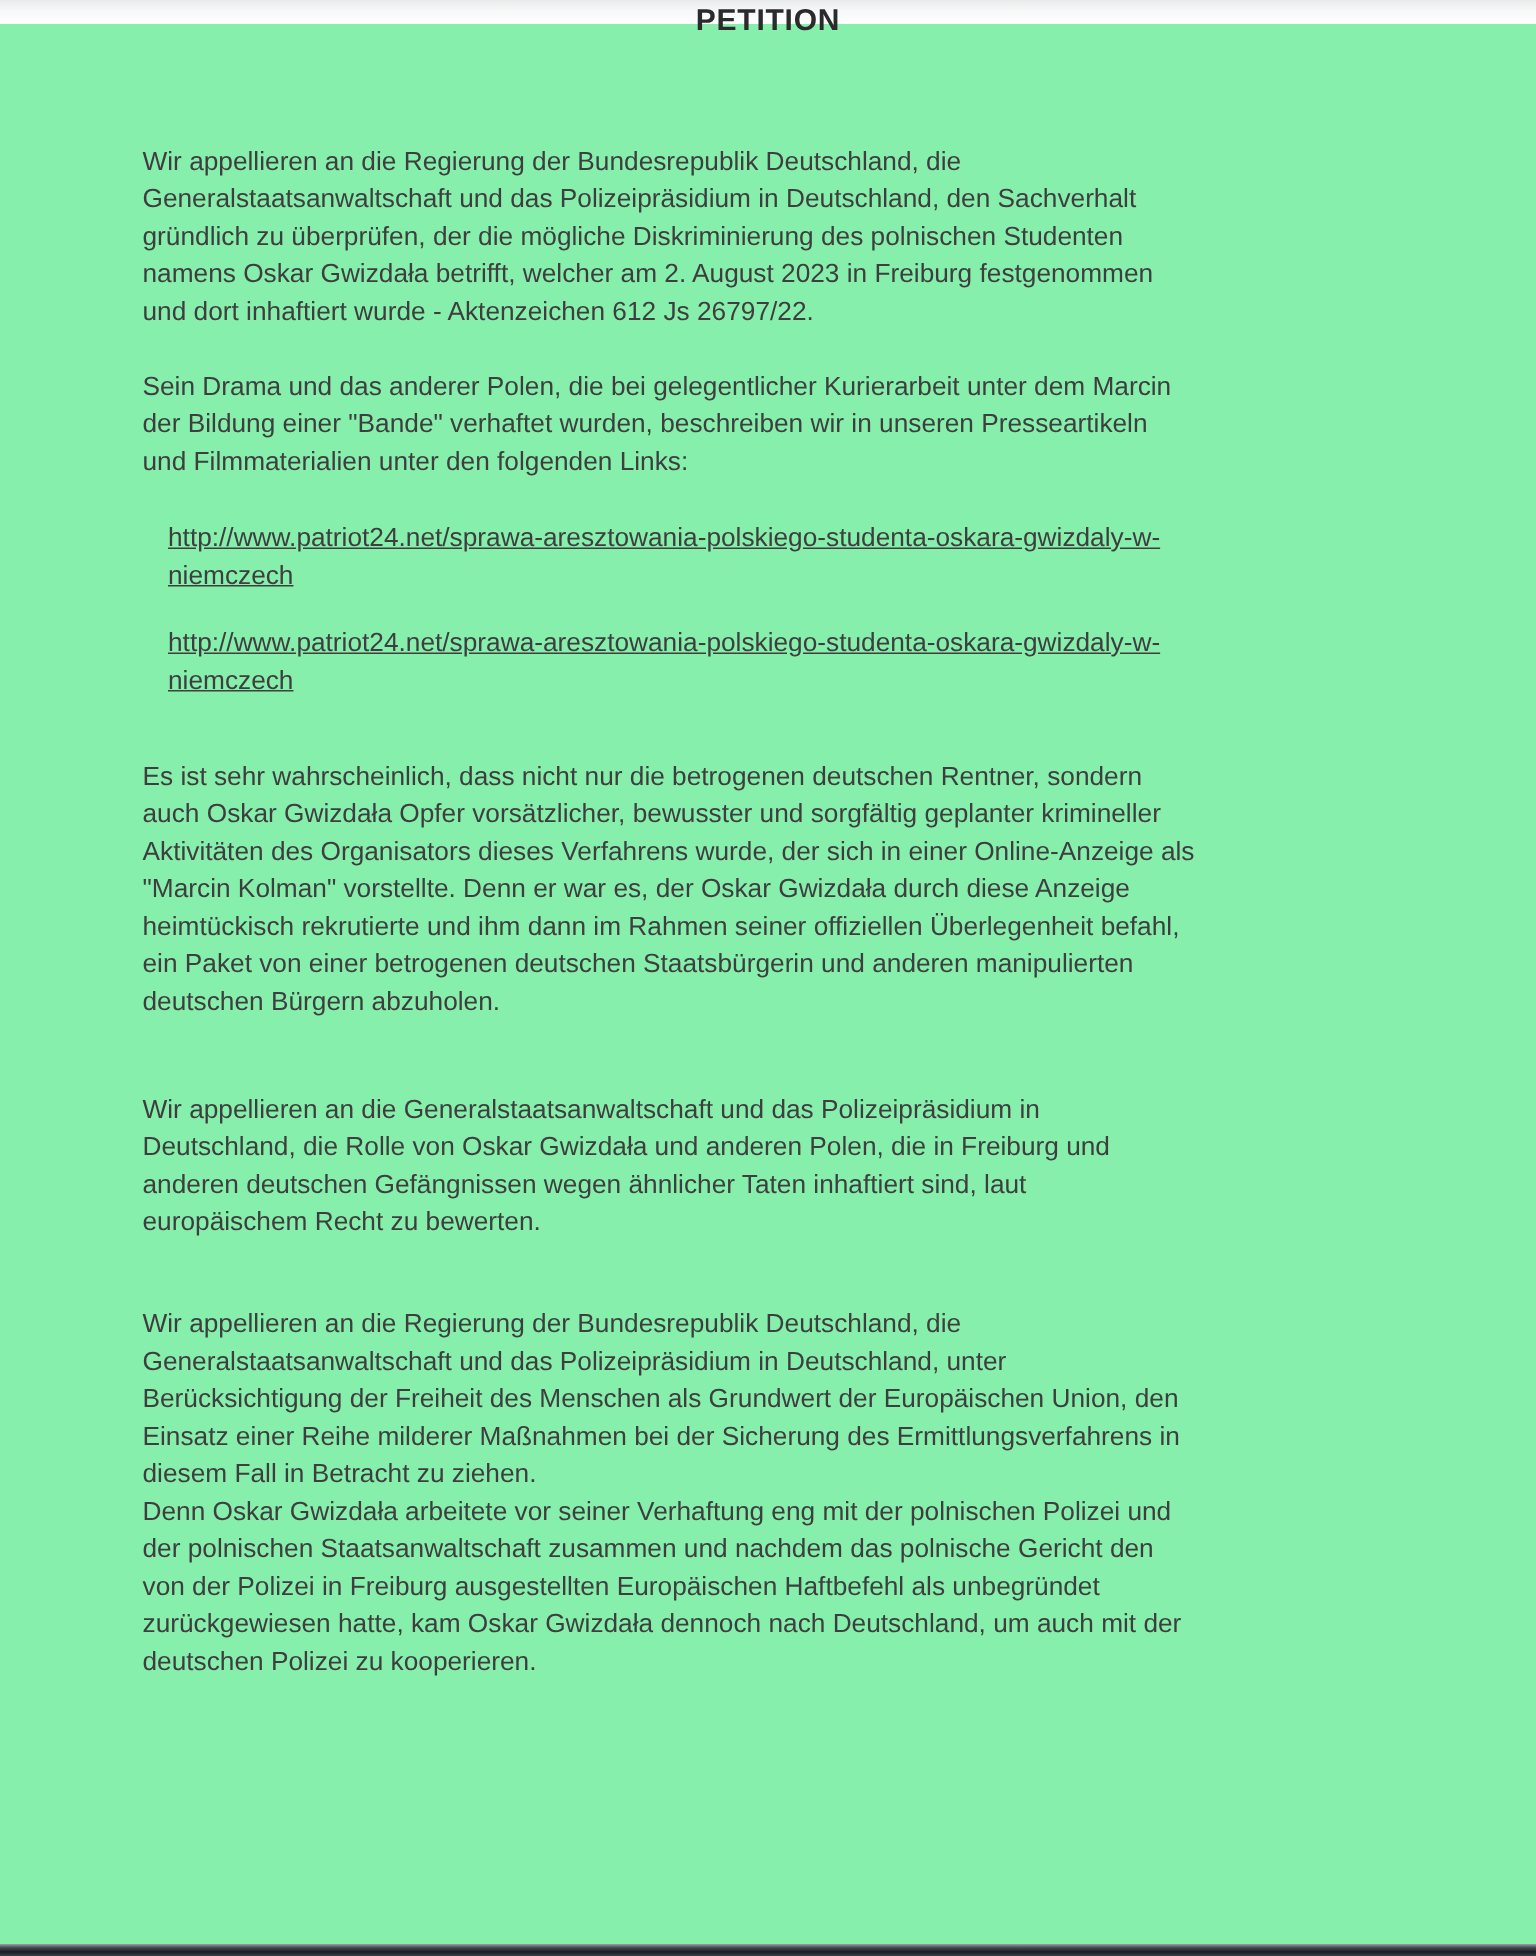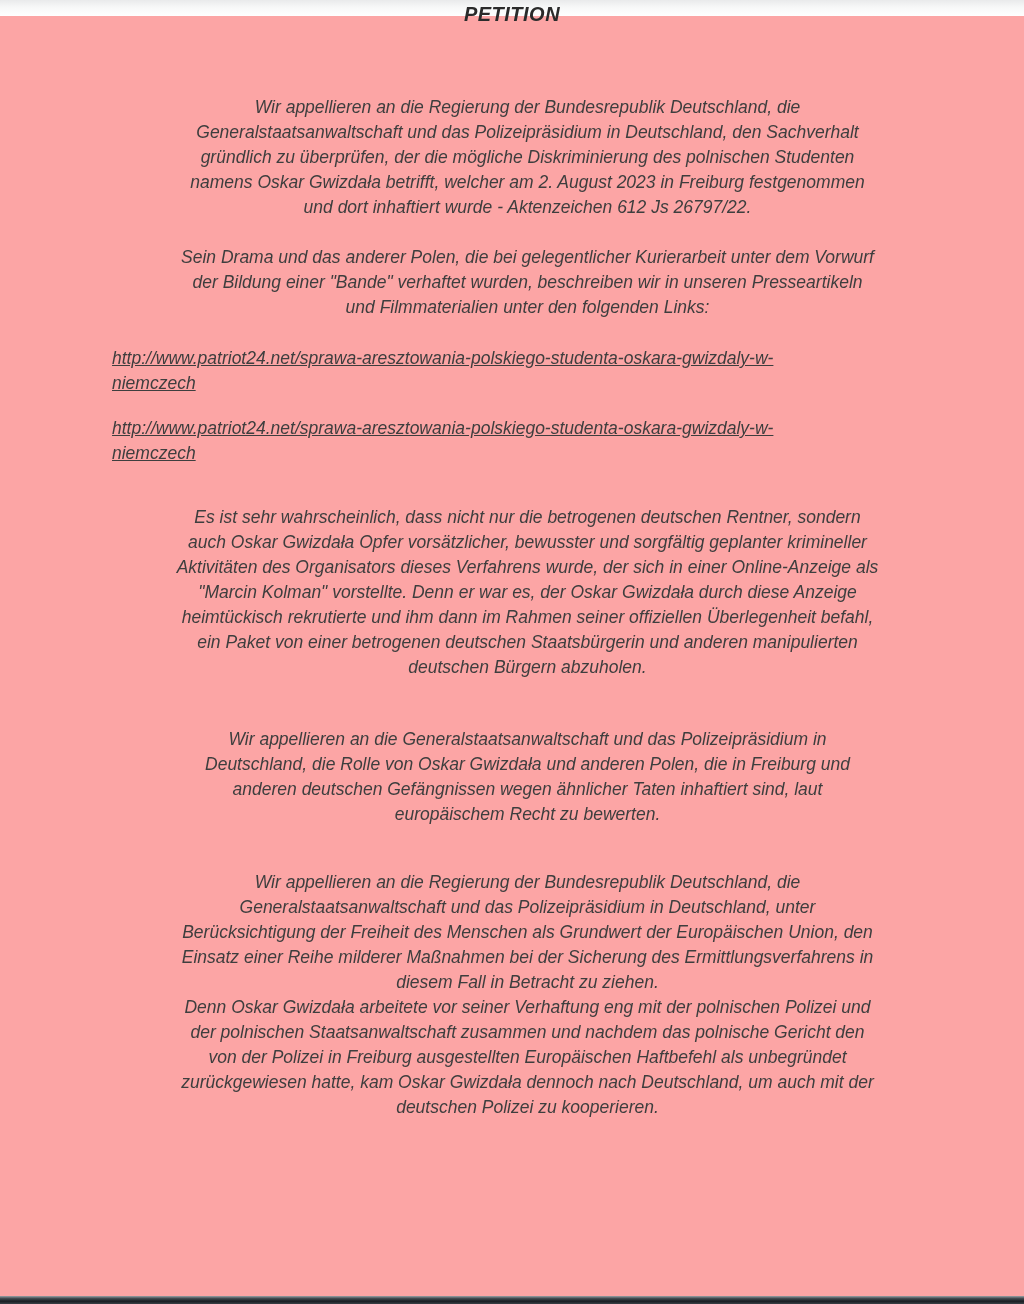--- a/index.html
+++ b/index.html
@@ -4,24 +4,23 @@
 <style>
   html, body {
     margin: 0;
     padding: 0;
     background: #ffffff;
   }
   .page {
     position: relative;
     width: 1024px;
     height: 1304px;
-    background: #fca5a5;
+    background: #86efac;
     overflow: hidden;
     font-family: "Liberation Sans", "DejaVu Sans", sans-serif;
-    font-style: italic;
   }
   .top-fade {
     position: absolute;
     top: 0; left: 0; right: 0;
     height: 16px;
     background: linear-gradient(180deg, #e9eaeb 0%, #f7f8f8 45%, #ffffff 100%);
   }
   .doc-title {
     position: absolute;
     top: 3px;
@@ -36,21 +35,20 @@
   }
   .para {
     position: absolute;
     left: 95px;
     width: 865px;
     margin: 0;
     font-size: 17.5px;
     line-height: 25px;
     color: #3e3e3e;
     white-space: pre-wrap;
-    text-align: center;
   }
   .doc-link {
     position: absolute;
     left: 112px;
     width: 865px;
     display: block;
     font-size: 17.5px;
     line-height: 25px;
     color: #3e3e3e;
     text-decoration: underline;
@@ -82,21 +80,21 @@
   <div class="top-fade"></div>
 
   <h1 class="doc-title">PETITION</h1>
 
   <p class="para p1">Wir appellieren an die Regierung der Bundesrepublik Deutschland, die
 Generalstaatsanwaltschaft und das Polizeipräsidium in Deutschland, den Sachverhalt
 gründlich zu überprüfen, der die mögliche Diskriminierung des polnischen Studenten
 namens Oskar Gwizdała betrifft, welcher am 2. August 2023 in Freiburg festgenommen
 und dort inhaftiert wurde - Aktenzeichen 612 Js 26797/22.</p>
 
-  <p class="para p2">Sein Drama und das anderer Polen, die bei gelegentlicher Kurierarbeit unter dem Vorwurf
+  <p class="para p2">Sein Drama und das anderer Polen, die bei gelegentlicher Kurierarbeit unter dem Marcin
 der Bildung einer "Bande" verhaftet wurden, beschreiben wir in unseren Presseartikeln
 und Filmmaterialien unter den folgenden Links:</p>
 
   <a class="doc-link link1">http://www.patriot24.net/sprawa-aresztowania-polskiego-studenta-oskara-gwizdaly-w-
 niemczech</a>
 
   <a class="doc-link link2">http://www.patriot24.net/sprawa-aresztowania-polskiego-studenta-oskara-gwizdaly-w-
 niemczech</a>
 
   <p class="para p4">Wir appellieren an die Generalstaatsanwaltschaft und das Polizeipräsidium in

